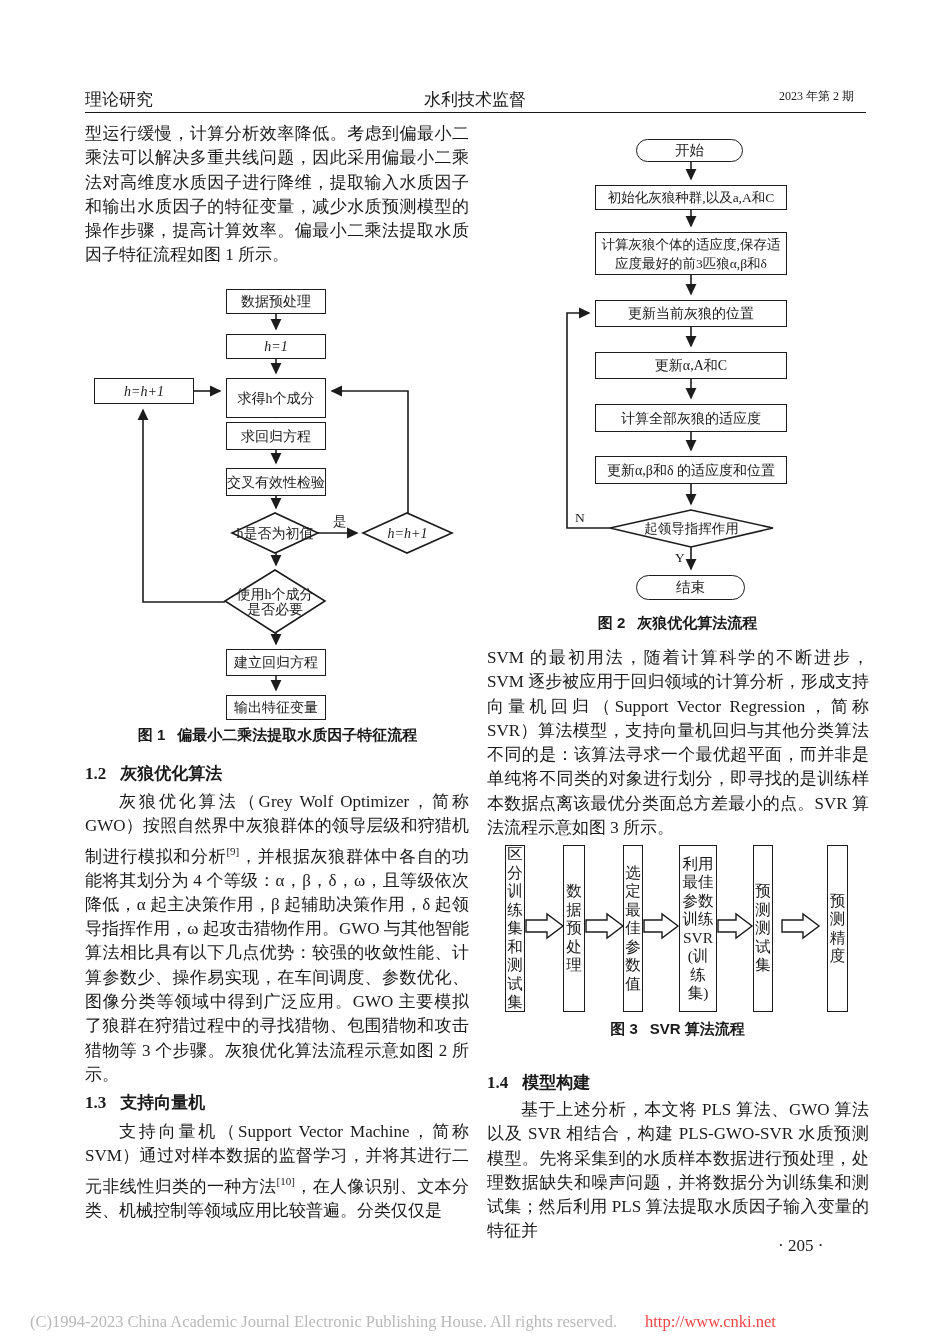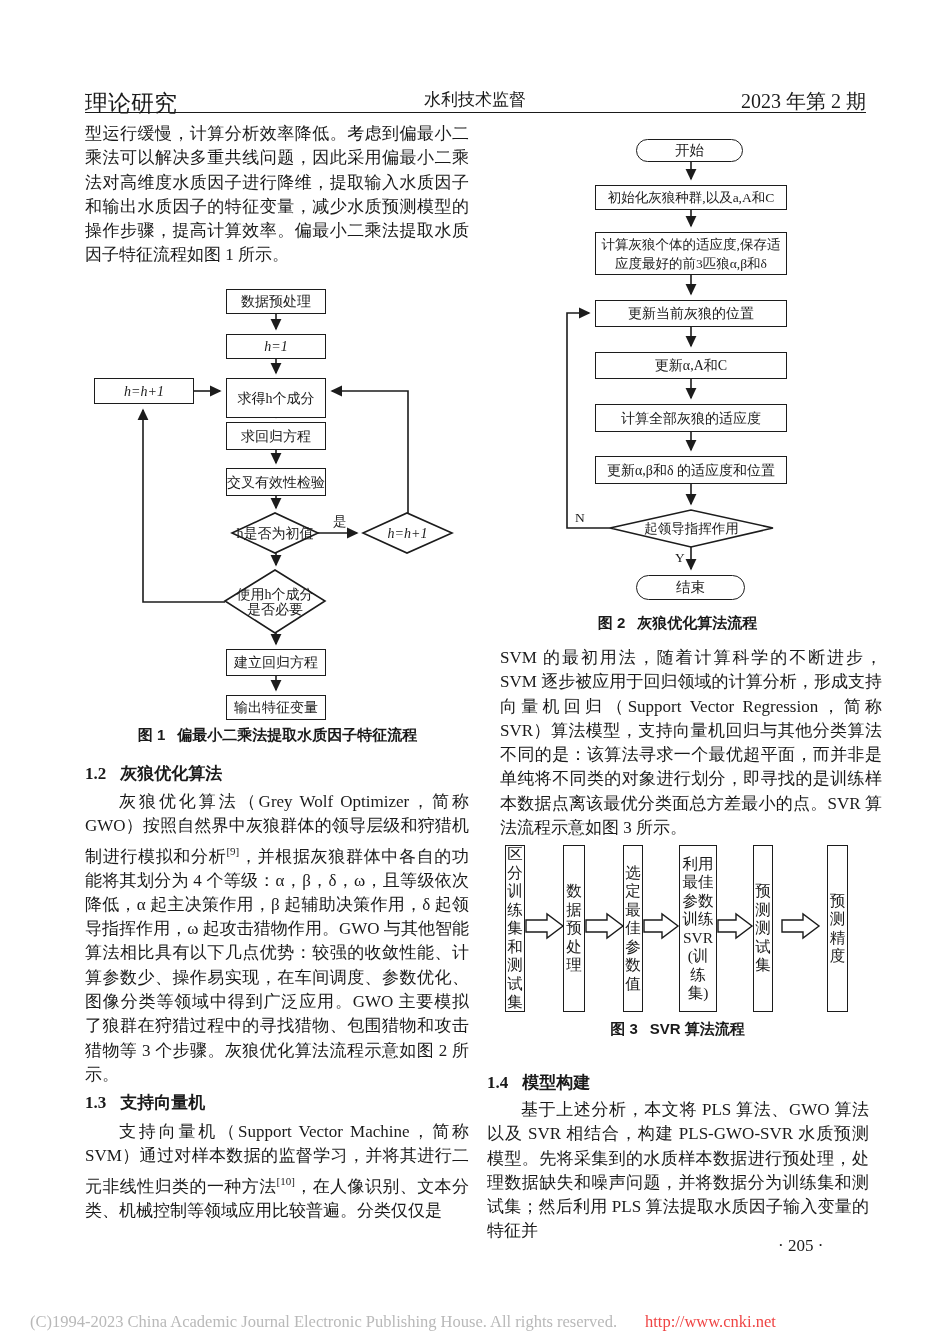--- a/index.html
+++ b/index.html
@@ -1,22 +1,22 @@
 <!DOCTYPE html>
 <html><head>
 <meta charset="utf-8">
 <style>
   html,body{margin:0;padding:0;}
   body{width:950px;height:1344px;background:#ffffff;position:relative;
        font-family:"Liberation Serif","DejaVu Serif",serif;color:#1a1a1a;}
   .abs{position:absolute;}
   
-  .hdr-left{left:85px;top:88px;font-size:23px;}
+  .hdr-left{left:85px;top:88px;font-size:17px;}
   .hdr-center{left:0;top:88px;width:950px;text-align:center;font-size:17px;}
-  .hdr-right{right:84px;top:88px;font-size:20px;}
+  .hdr-right{right:96px;top:88px;font-size:12px;}
   .hdr-rule{left:85px;top:112px;width:781px;height:0;border-top:1.6px solid #1a1a1a;}
   
   .para{font-size:17px;line-height:24.3px;text-align:justify;text-justify:inter-ideograph;margin:0;}
   .indent{text-indent:2em;}
   sup{font-size:11px;}
   h2{font-size:17px;margin:0;font-weight:bold;}
   h2 .hnum{margin-right:14px;}
   
   .fig{position:absolute;}
   .fig svg{position:absolute;left:0;top:0;}
@@ -133,21 +133,21 @@
   <div class="box" style="left:108px;top:326px;width:192px;height:28px;">更新α,β和δ 的适应度和位置</div>
   <div class="dtext" style="left:133px;top:386px;width:143px;height:25px;font-size:13.5px;">起领导指挥作用</div>
   <span class="edge-label" style="left:88px;top:380px;">N</span>
   <span class="edge-label" style="left:188px;top:420px;">Y</span>
   <div class="oval" style="left:149px;top:445px;width:109px;height:25px;">结束</div>
   <div class="caption" style="top:484px;">
     <span class="cap-num">图 2</span><span>灰狼优化算法流程</span>
   </div>
 </div>
 
-<p class="abs para" style="left:487px;top:646px;width:382px;margin-left:13px;">SVM 的最初用法，随着计算科学的不断进步，SVM 逐步被应用于回归领域的计算分析，形成支持向量机回归（Support Vector Regression，简称 SVR）算法模型，支持向量机回归与其他分类算法不同的是：该算法寻求一个最优超平面，而并非是单纯将不同类的对象进行划分，即寻找的是训练样本数据点离该最优分类面总方差最小的点。SVR 算法流程示意如图 3 所示。</p>
+<p class="abs para" style="left:487px;top:646px;width:382px;">SVM 的最初用法，随着计算科学的不断进步，SVM 逐步被应用于回归领域的计算分析，形成支持向量机回归（Support Vector Regression，简称 SVR）算法模型，支持向量机回归与其他分类算法不同的是：该算法寻求一个最优超平面，而并非是单纯将不同类的对象进行划分，即寻找的是训练样本数据点离该最优分类面总方差最小的点。SVR 算法流程示意如图 3 所示。</p>
 
 <div class="fig" style="left:487px;top:839px;width:381px;height:205px;">
   <svg width="381" height="205" viewBox="0 0 381 205">
     <g fill="#ffffff" stroke="#1c1c1c" stroke-width="1.4">
       <polygon points="39,81 60,81 60,75 76,87 60,99 60,93 39,93"></polygon>
       <polygon points="99,81 120,81 120,75 136,87 120,99 120,93 99,93"></polygon>
       <polygon points="157,81 175,81 175,75 191,87 175,99 175,93 157,93"></polygon>
       <polygon points="231,81 249,81 249,75 265,87 249,99 249,93 231,93"></polygon>
       <polygon points="295,81 316,81 316,75 332,87 316,99 316,93 295,93"></polygon>
     </g>

